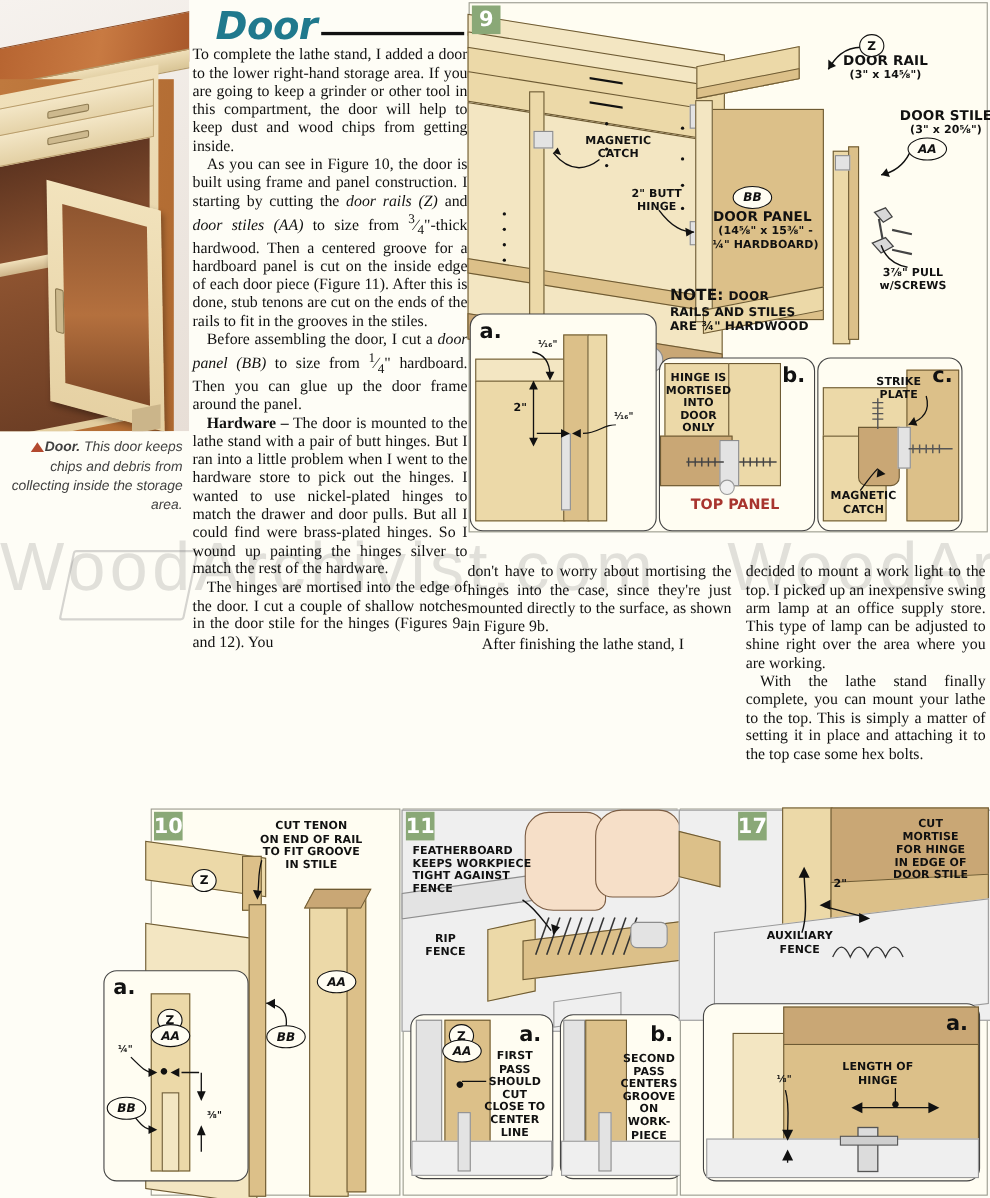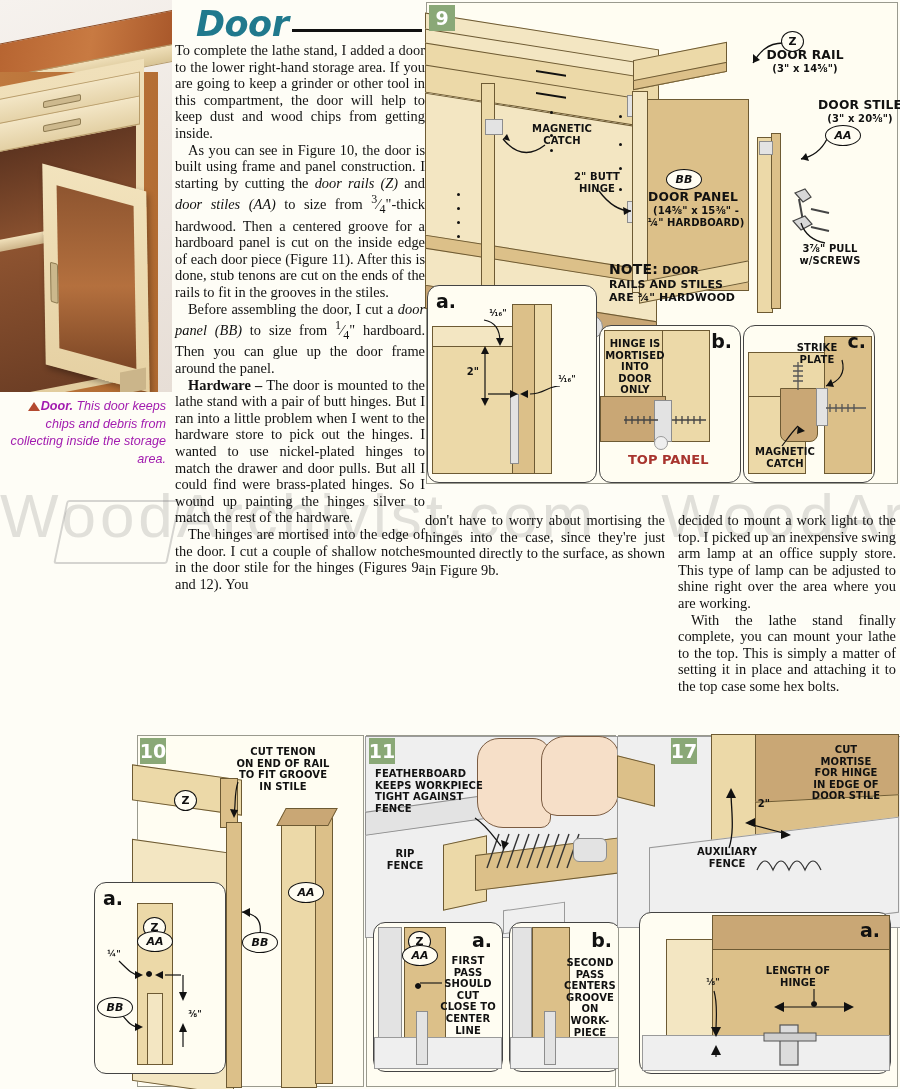--- a/index.html
+++ b/index.html
@@ -45,21 +45,21 @@
   .door-inner{position:absolute;left:14px;top:18px;right:13px;bottom:20px;
       background:linear-gradient(165deg,#8e5530,#b4703e 55%,#7d4726);}
   .door-pull{position:absolute;left:6px;top:96px;width:6px;height:38px;
       background:#cbb88c;border:1px solid #8d7a51;border-radius:2px;}
   .cab-leg{position:absolute;left:120px;top:370px;width:26px;height:22px;
       background:#cbb58a;transform:skewY(-11deg);}
 
   
   .caption{position:absolute;left:6px;top:398px;width:160px;
       font-family:"Liberation Sans",sans-serif;font-style:italic;
-      font-size:12.6px;line-height:17.5px;text-align:right;color:#a21caf;}
+      font-size:12.6px;line-height:17.5px;text-align:right;color:#404040;}
   .caption b{font-weight:bold;font-style:italic;}
   .tri{display:inline-block;width:0;height:0;
       border-left:6px solid transparent;border-right:6px solid transparent;
       border-bottom:9px solid #b3492f;vertical-align:-1px;margin-right:1px;}
 
   
   .wm{position:absolute;left:0;top:480px;width:900px;height:130px;
       font-family:"Liberation Sans",sans-serif;font-size:62px;
       letter-spacing:4px;color:rgba(110,110,110,.20);white-space:nowrap;
       pointer-events:none;overflow:hidden;}
@@ -156,20 +156,21 @@
   <div class="col" id="col1">
     <p class="first">To complete the lathe stand, I added a door to the lower right-hand storage area. If you are going to keep a grinder or other tool in this compartment, the door will help to keep dust and wood chips from getting inside.</p>
     <p>As you can see in Figure 10, the door is built using frame and panel construction. I starting by cutting the <i>door rails (Z)</i> and <i>door stiles (AA)</i> to size from <sup>3</sup>⁄<sub>4</sub>"-thick hardwood. Then a centered groove for a hardboard panel is cut on the inside edge of each door piece (Figure 11). After this is done, stub tenons are cut on the ends of the rails to fit in the grooves in the stiles.</p>
     <p>Before assembling the door, I cut a <i>door panel (BB)</i> to size from <sup>1</sup>⁄<sub>4</sub>" hardboard. Then you can glue up the door frame around the panel.</p>
     <p><b>Hardware –</b> The door is mounted to the lathe stand with a pair of butt hinges. But I ran into a little problem when I went to the hardware store to pick out the hinges. I wanted to use nickel-plated hinges to match the drawer and door pulls. But all I could find were brass-plated hinges. So I wound up painting the hinges silver to match the rest of the hardware.</p>
     <p>The hinges are mortised into the edge of the door. I cut a couple of shallow notches in the door stile for the hinges (Figures 9a and 12). You</p>
   </div>
 
   <div class="col" id="col2">
     <p class="first">don't have to worry about mortising the hinges into the case, since they're just mounted directly to the surface, as shown in Figure 9b.</p>
+    <p>After finishing the lathe stand, I</p>
   </div>
 
   <div class="col" id="col3">
     <p class="first">decided to mount a work light to the top. I picked up an inexpensive swing arm lamp at an office supply store. This type of lamp can be adjusted to shine right over the area where you are working.</p>
     <p>With the lathe stand finally complete, you can mount your lathe to the top. This is simply a matter of setting it in place and attaching it to the top case some hex bolts.</p>
   </div>
 
   <div class="fig" style="left:426px;top:2px;width:470px;height:480px;">
     <div class="badge" style="left:2px;top:2px;">9</div>
 

